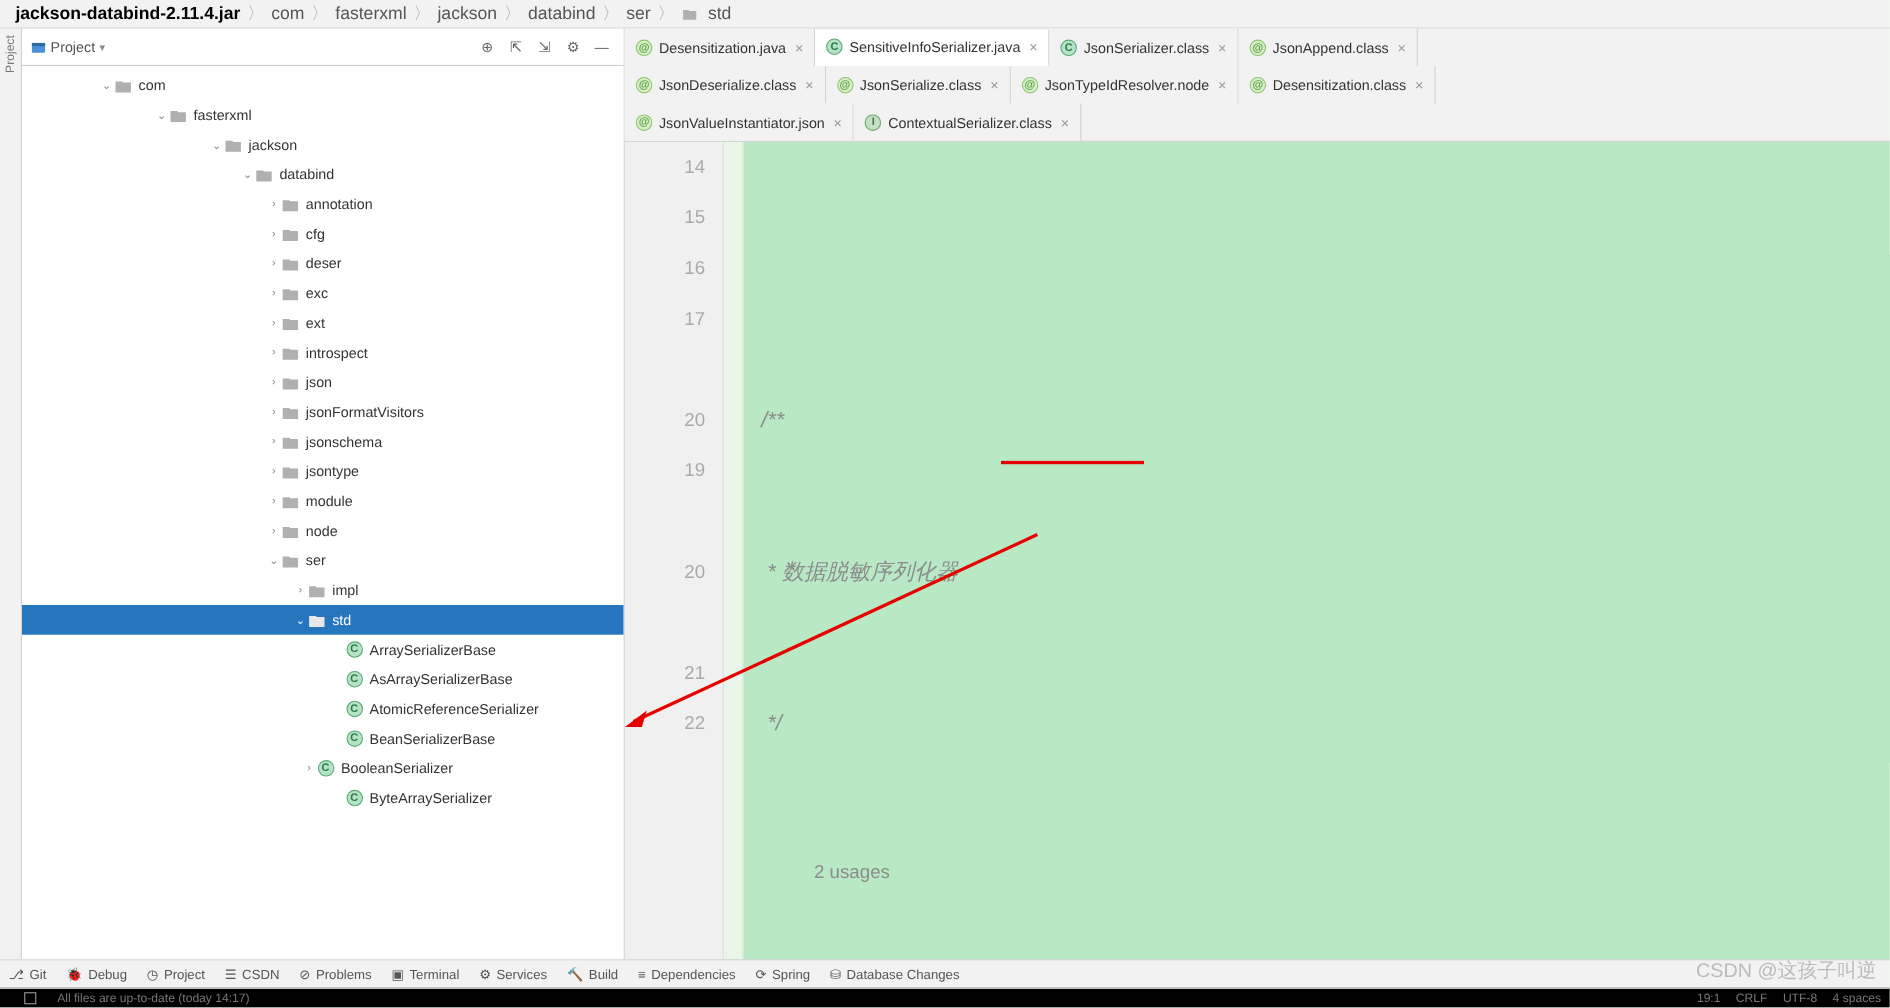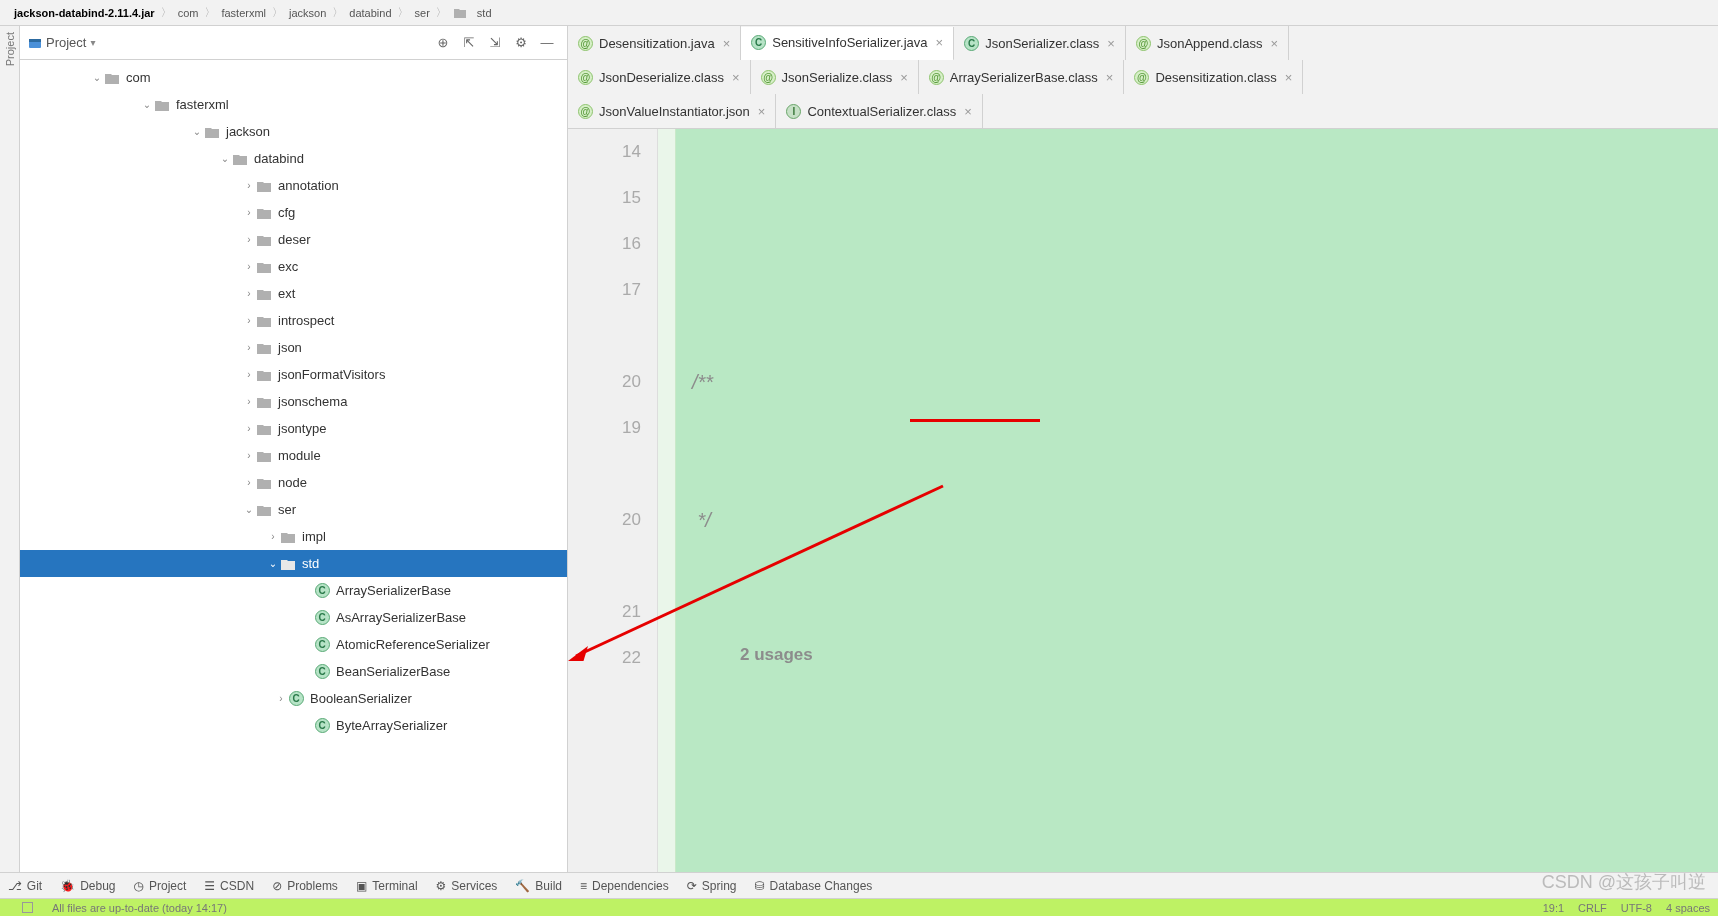--- a/index.html
+++ b/index.html
@@ -1,19 +1,19 @@
 <!DOCTYPE html>
 <html><head>
   <meta charset="utf-8">
   <style>
     * { margin: 0; padding: 0; box-sizing: border-box; font-family: -apple-system, BlinkMacSystemFont, "Segoe UI", sans-serif; }
     body { background: #fff; font-size: 13px; color: #333; overflow: hidden; }
     
     .breadcrumb { display: flex; align-items: center; height: 26px; padding: 0 10px; border-bottom: 1px solid #d1d1d1; background: #f2f2f2; }
-    .breadcrumb span { color: #555; font-size: 11px; padding: 0 4px; }
+    .breadcrumb span { color: #555; font-size: 16px; padding: 0 4px; }
     .breadcrumb .sep { color: #aaa; padding: 0 2px; }
     .breadcrumb .bold { font-weight: 600; color: #000; }
     .breadcrumb .folder-icon { display:inline-flex; align-items:center; margin-right:2px; color:#888; }
     
     .main-row { display: flex; height: calc(100vh - 26px - 26px - 18px); }
     
     .left-tabs { width: 20px; background: #f2f2f2; border-right: 1px solid #d1d1d1; display:flex; flex-direction:column; gap:8px; padding-top:6px; align-items:center; }
     .left-tab-item { writing-mode: vertical-rl; transform: rotate(180deg); font-size:11px; color:#777; cursor:pointer; }
     
     .project-panel { width: 548px; background: #fff; border-right: 1px solid #d1d1d1; display:flex; flex-direction:column; }
@@ -47,29 +47,29 @@
     .tab .close { color:#999; font-size:13px; margin-left:2px; }
     
     .code-area { flex:1; display:flex; background:#b9e8c4; overflow:hidden; font-family: 'JetBrains Mono', Consolas, monospace; position:relative; }
     .gutter { width:90px; background:#f0f0f0; text-align:right; padding-right:16px; color:#aaa; font-size:17px; line-height:46px; user-select:none; border-right:1px solid #ddd; }
     .gutter-line { height:46px;padding-left:28px; }
     .gutter-spacer { height:46px; }
     .fold-strip { width:18px; background:#eaf6ea; border-right:1px solid #c9e9c9; }
     .code-body { flex:1; font-size:20px; line-height:46px; padding-left:16px; white-space:pre; color:#333; }
     .code-line { height:46px; display:flex; align-items:center; }
     .comment { color:#8c8c8c; font-style:italic; }
-    .usage { color:#8c8c8c; font-size:17px; height:40px; line-height:40px; padding-left:48px;font-weight:bold; }
+    .usage { color:#8c8c8c; font-size:17px; height:40px; line-height:40px; padding-left:48px; }
     
     .annotation-arrow { position:absolute; left:0; top:352px; width:380px; height:180px; pointer-events:none; }
     .annotation-underline { position:absolute; top:290px; left:342px; width:130px; height:3px; background:#e60000; }
     
     .bottom-bar { display:flex; align-items:center; height:26px; background:#f2f2f2; border-top:1px solid #d1d1d1; padding:0 8px; gap:18px; }
     .bottom-item { display:flex; align-items:center; gap:5px; font-size:12px; color:#555; cursor:pointer; }
     
-    .status-bar { display:flex; align-items:center; height:18px; background:#bef264; border-top:1px solid #d1d1d1; padding:0 8px; font-size:11px; color:#777; }
+    .status-bar { display:flex; align-items:center; height:18px; background:#000000; border-top:1px solid #d1d1d1; padding:0 8px; font-size:11px; color:#777; }
     .status-bar .spacer { flex:1; }
     .status-bar span { margin-left:14px; }
     .checkbox { width:11px; height:11px; border:1px solid #999; margin-right:5px; }
     
     .watermark { position:fixed; right:12px; bottom:22px; font-size:18px; color:rgba(120,120,120,0.45); pointer-events:none; font-family: sans-serif; }
   </style>
 </head>
 <body>
 
 <div class="breadcrumb">
@@ -362,21 +362,21 @@
             <span class="tab-label">JsonDeserialize.class</span>
             <span class="close">×</span>
           </div>
           <div class="tab">
             <span class="tab-icon anno">@</span>
             <span class="tab-label">JsonSerialize.class</span>
             <span class="close">×</span>
           </div>
           <div class="tab">
             <span class="tab-icon anno">@</span>
-            <span class="tab-label">ArraySerializerBase.class</span>
+            <span class="tab-label">JsonTypeIdResolver.node</span>
             <span class="close">×</span>
           </div>
           <div class="tab">
             <span class="tab-icon anno">@</span>
             <span class="tab-label">Desensitization.class</span>
             <span class="close">×</span>
           </div>
         </div>
       <div class="tab-row" id="tabrow3">
           <div class="tab">
@@ -404,20 +404,21 @@
         <div class="gutter-line">20</div>
         <div class="gutter-spacer"></div>
         <div class="gutter-line">21</div>
         <div class="gutter-line">22</div>
         <div class="gutter-spacer"></div>
       </div>
       <div class="fold-strip"></div>
       <div class="code-body">
         <div class="code-line"></div>
         <div class="code-line"><span class="comment">/**</span></div>
+        <div class="code-line"><span class="comment"> * 数据脱敏序列化器</span></div>
         <div class="code-line"><span class="comment"> */</span></div>
         <div class="usage">2 usages</div>
         
         
         
         
         
         
         
         

